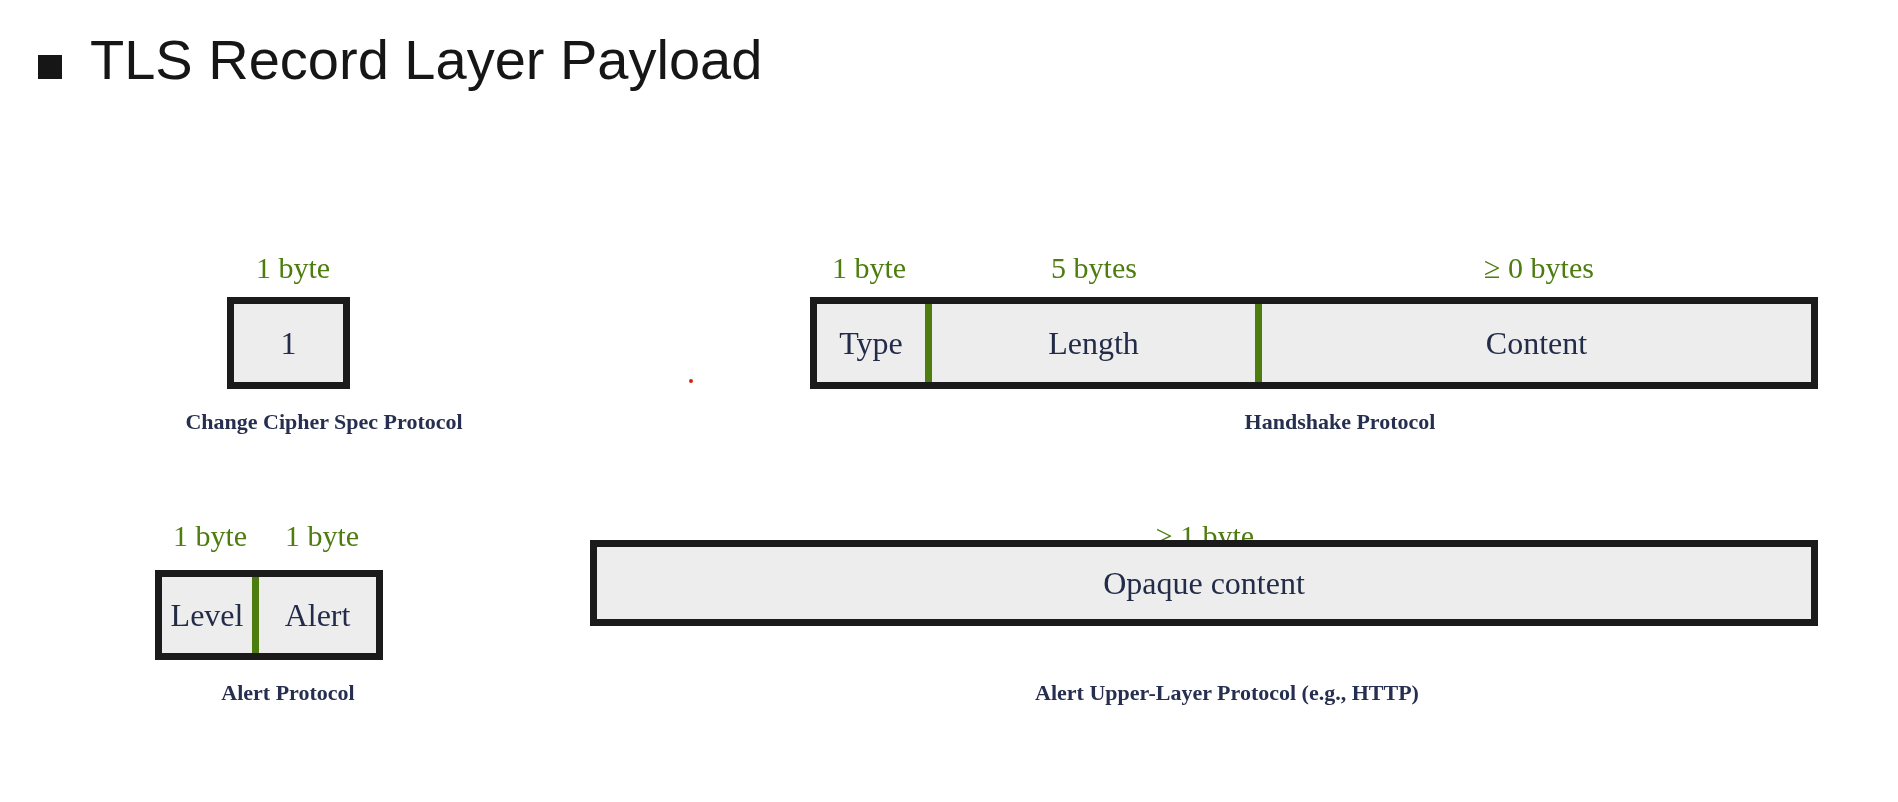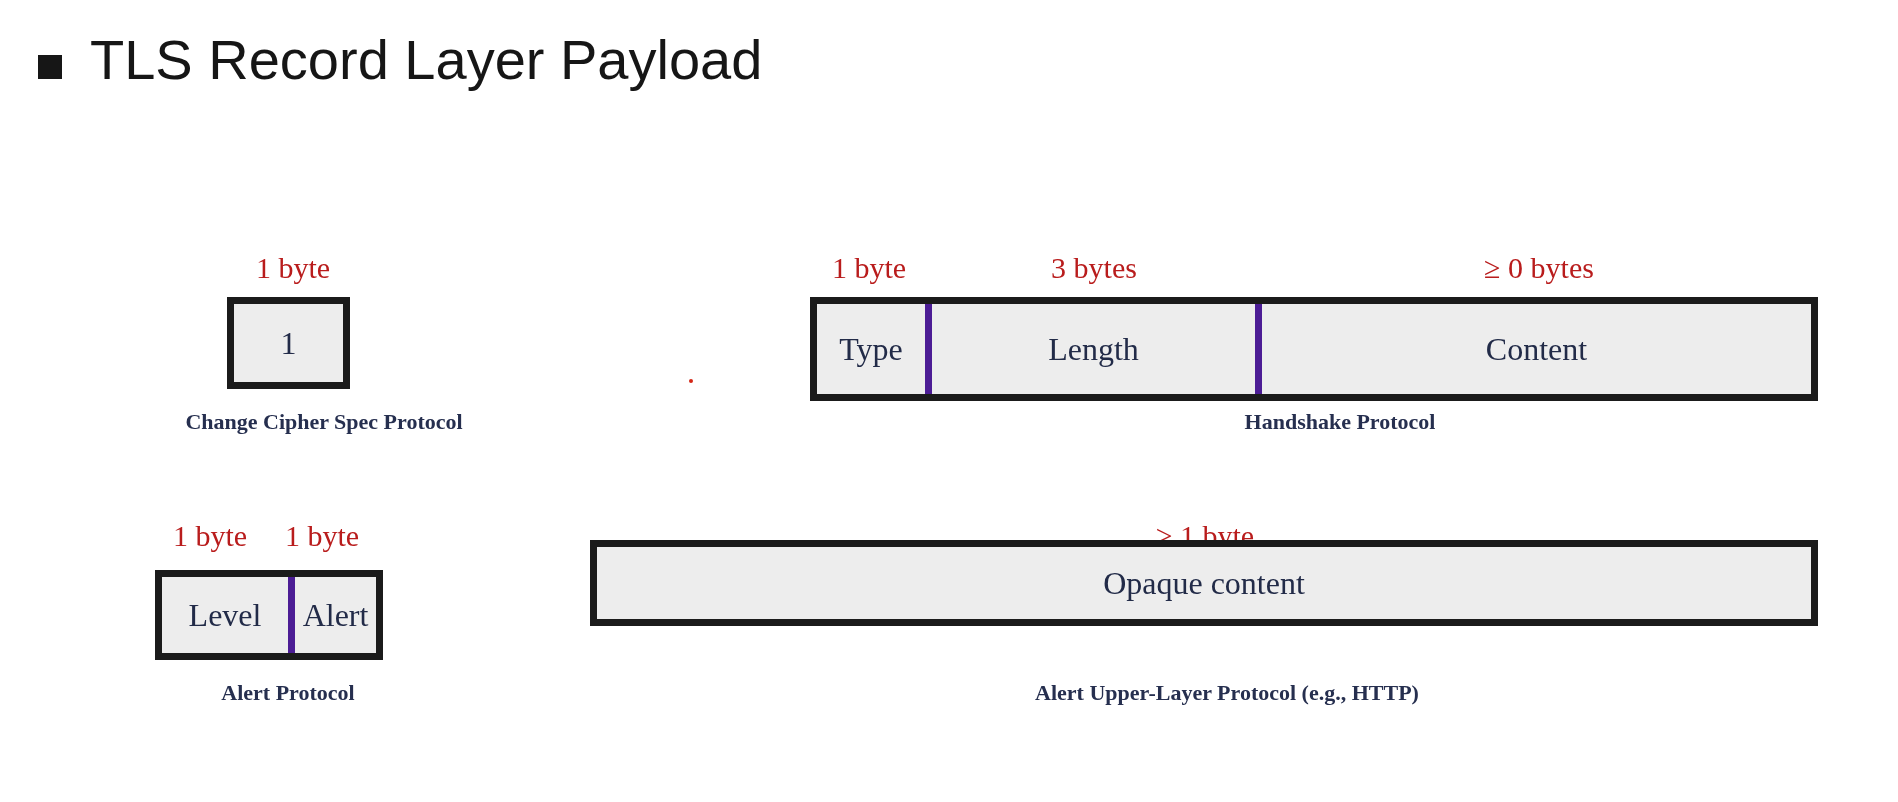--- a/index.html
+++ b/index.html
@@ -26,42 +26,42 @@
     line-height:72px;
     color:#161616;
     white-space:nowrap;
   }
   
   .size-label{
     position:absolute;
     transform:translateX(-50%);
     font-size:30px;
     line-height:34px;
-    color:#b91c1c;
+    color:#4d7c0f;
     white-space:nowrap;
   }
   .field-box{
     position:absolute;
     box-sizing:border-box;
     border:7px solid #1b1b1b;
     background:#ededed;
     display:flex;
     align-items:stretch;
   }
   .field-cell{
     display:flex;
     align-items:center;
     justify-content:center;
     font-size:32px;
     color:#222b48;
     white-space:nowrap;
     overflow:hidden;
   }
   .field-cell.divided{
-    border-left:7px solid #4c1d95;
+    border-left:7px solid #4d7c0f;
   }
   .diagram-caption{
     position:absolute;
     transform:translateX(-50%);
     font-size:22px;
     line-height:38px;
     font-weight:bold;
     color:#262f4f;
     white-space:nowrap;
   }
@@ -83,38 +83,38 @@
 
   <div class="size-label" style="left:293px; top:251px;">1 byte</div>
 
   <div class="field-box" style="left:227px; top:297px; width:123px; height:92px;">
     <div class="field-cell" style="flex:1;">1</div>
   </div>
 
   <div class="diagram-caption" style="left:324px; top:403px;">Change Cipher Spec Protocol</div>
 
   <div class="size-label" style="left:869px; top:251px;">1 byte</div>
-  <div class="size-label" style="left:1094px; top:251px;">3 bytes</div>
+  <div class="size-label" style="left:1094px; top:251px;">5 bytes</div>
   <div class="size-label" style="left:1539px; top:251px;">≥ 0 bytes</div>
 
-  <div class="field-box" style="left:810px; top:297px; width:1008px; height:104px;">
+  <div class="field-box" style="left:810px; top:297px; width:1008px; height:92px;">
     <div class="field-cell" style="width:108px;">Type</div>
     <div class="field-cell divided" style="width:323px;">Length</div>
     <div class="field-cell divided" style="flex:1;">Content</div>
   </div>
 
   <div class="diagram-caption" style="left:1340px; top:403px;">Handshake Protocol</div>
 
   <div class="artifact-dot"></div>
 
   <div class="size-label" style="left:210px; top:519px;">1 byte</div>
   <div class="size-label" style="left:322px; top:519px;">1 byte</div>
 
   <div class="field-box" style="left:155px; top:570px; width:228px; height:90px;">
-    <div class="field-cell" style="width:126px;">Level</div>
+    <div class="field-cell" style="width:90px;">Level</div>
     <div class="field-cell divided" style="flex:1;">Alert</div>
   </div>
 
   <div class="diagram-caption" style="left:288px; top:674px;">Alert Protocol</div>
 
   <div class="size-label" style="left:1205px; top:519px;text-decoration:underline;">≥ 1 byte</div>
 
   <div class="field-box" style="left:590px; top:540px; width:1228px; height:86px;">
     <div class="field-cell" style="flex:1;">Opaque content</div>
   </div>

